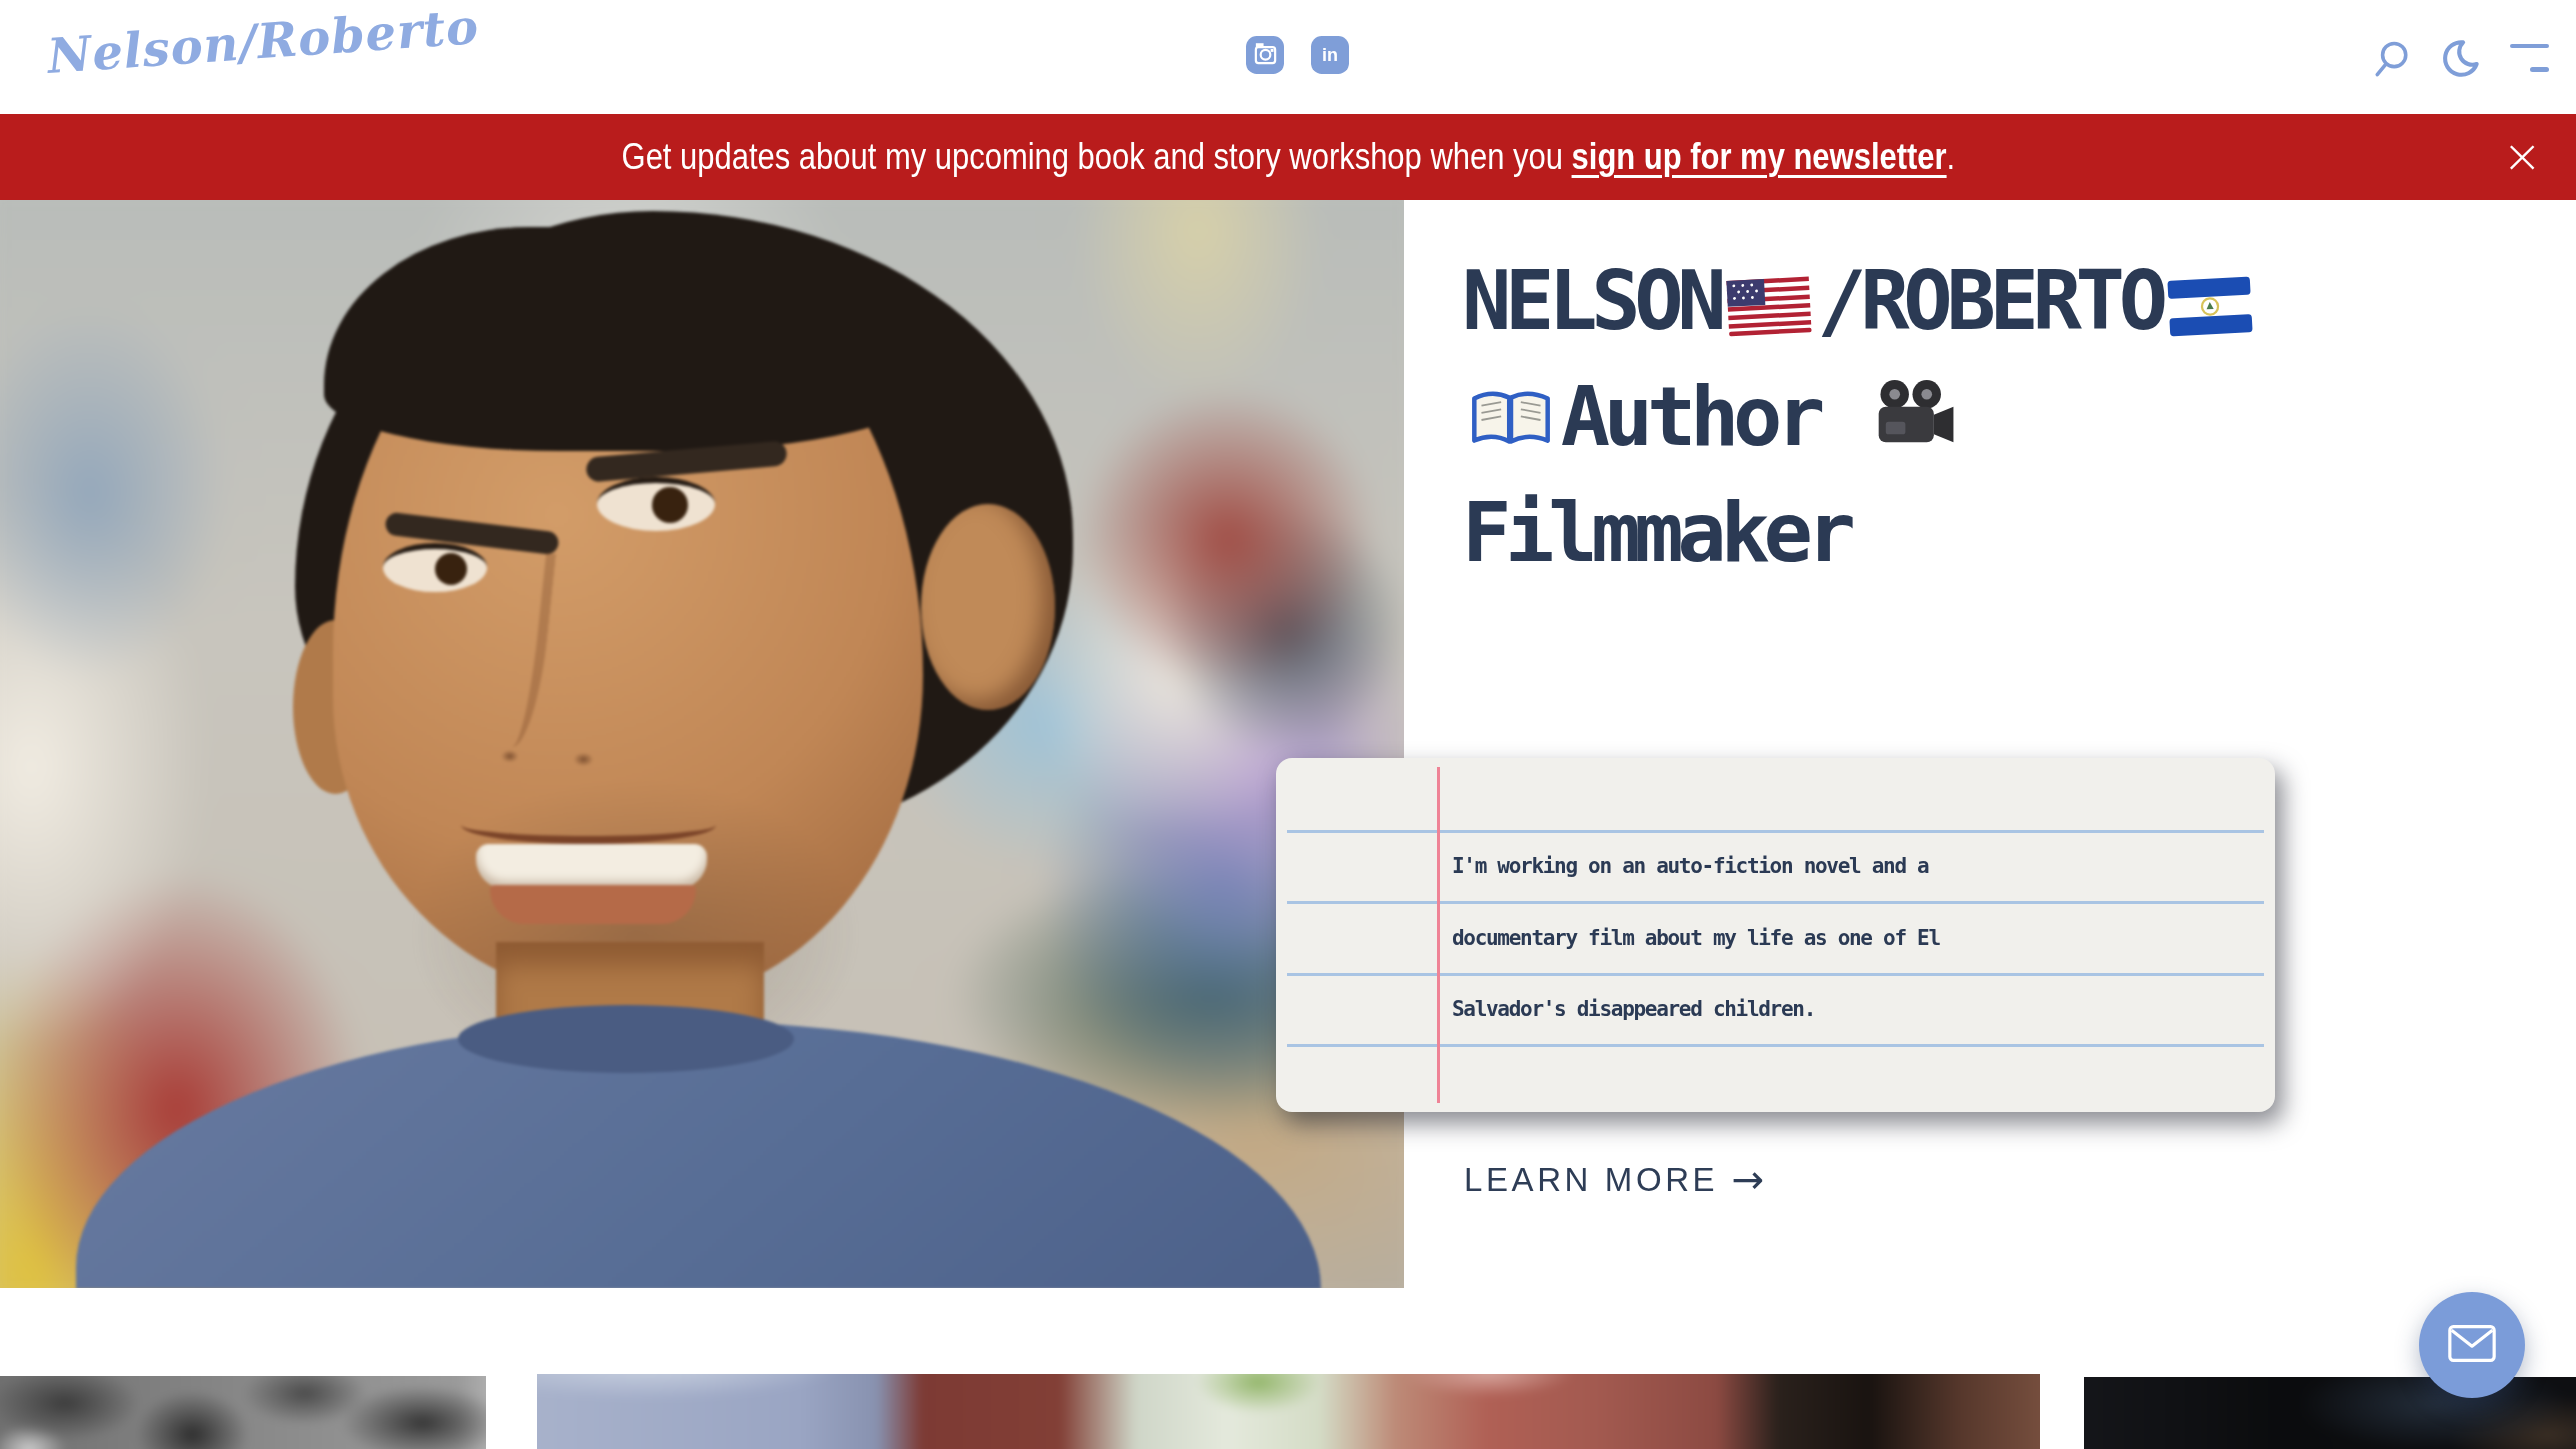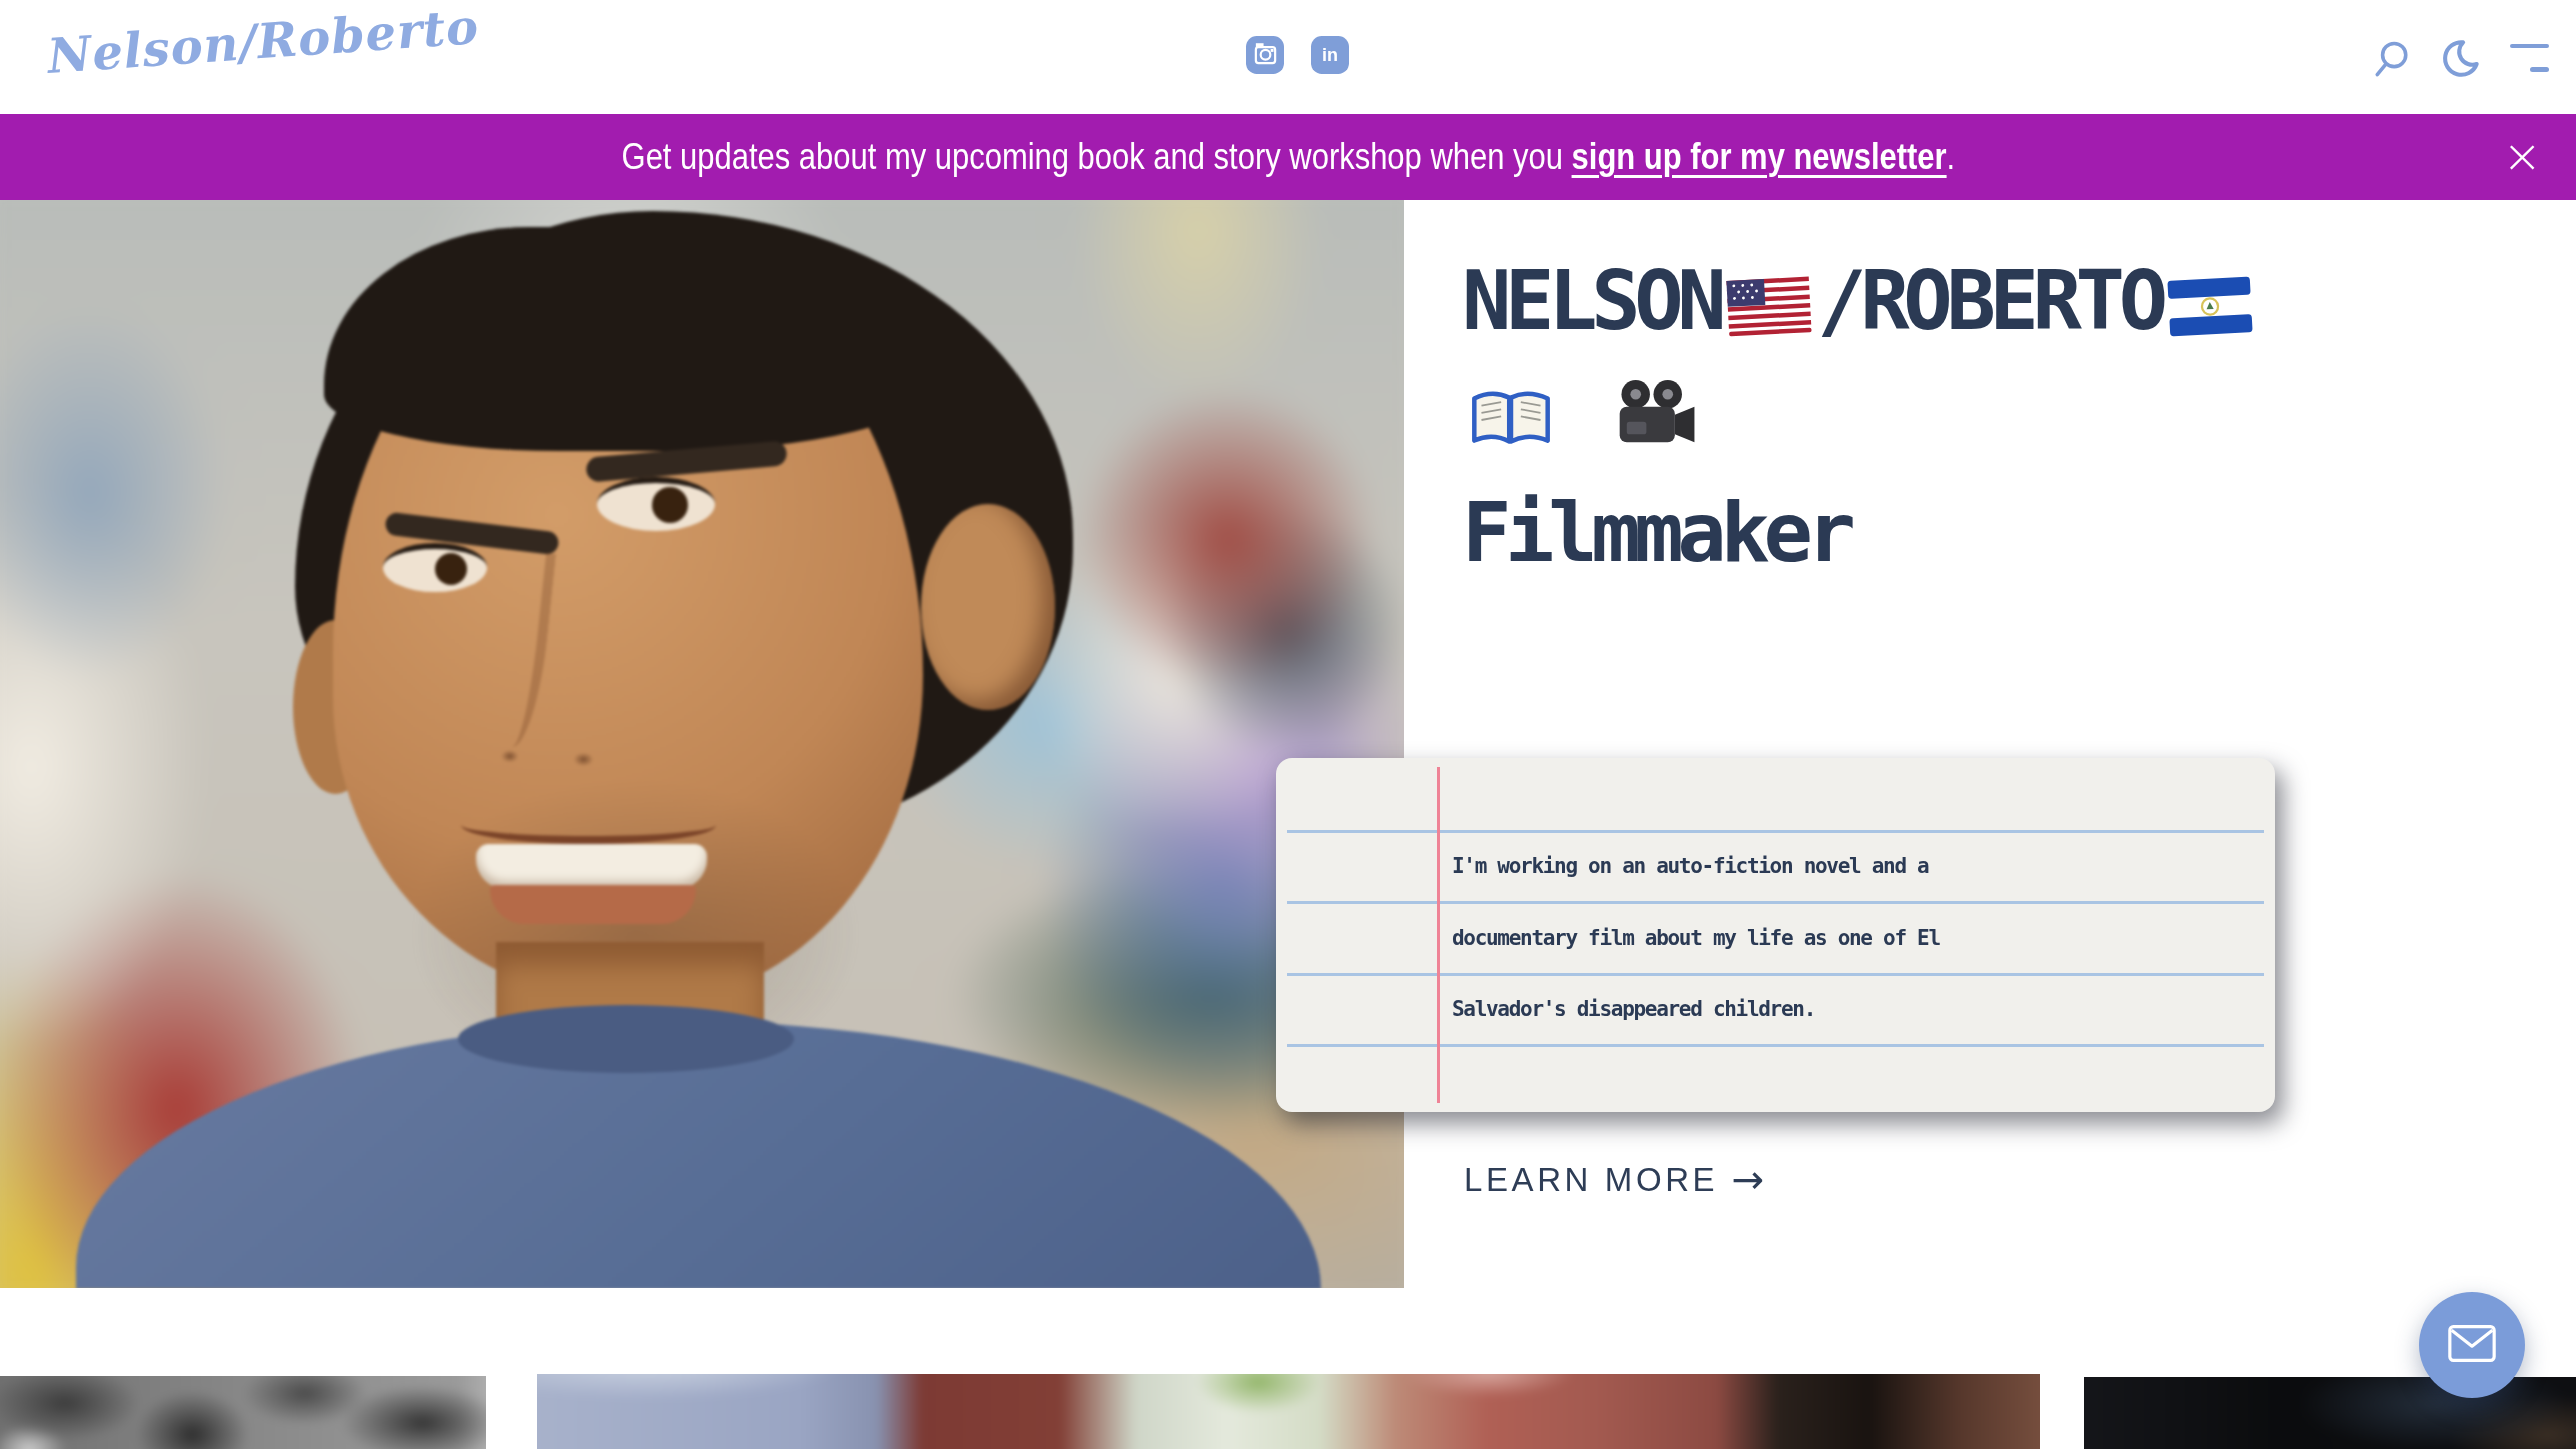--- a/index.html
+++ b/index.html
@@ -13,21 +13,21 @@
         transform:rotate(-4deg);letter-spacing:0.9px;cursor:pointer;white-space:nowrap;}
   .social{position:absolute;left:1246px;top:36px;display:flex;gap:27px;}
   .sbtn{width:38px;height:38px;border-radius:10.7px;background:#7f9ed8;display:flex;
         align-items:center;justify-content:center;cursor:pointer;}
   .sbtn .li-glyph{color:#ffffff;font-weight:bold;font-size:18px;line-height:1;
         font-family:"Liberation Sans",sans-serif;}
   .hbtn{position:absolute;cursor:pointer;}
   .menu-line{position:absolute;background:#7f9ed8;border-radius:2.7px;height:4.5px;}
 
   
-  .banner{position:absolute;left:0;top:114px;width:2576px;height:86px;background:#a21caf;
+  .banner{position:absolute;left:0;top:114px;width:2576px;height:86px;background:#b91c1c;
           display:flex;align-items:center;justify-content:center;}
   .banner-text{color:#ffffff;font-size:36px;font-weight:500;white-space:nowrap;
                transform:scaleX(0.86);transform-origin:center;}
   .banner-text a{color:#ffffff;font-weight:700;text-decoration:underline;
                  text-decoration-thickness:2.7px;text-underline-offset:6.3px;cursor:pointer;}
   .banner-close{position:absolute;right:34px;top:50%;transform:translateY(-54%);
                 color:#ffffff;font-size:47px;font-weight:200;line-height:1;cursor:pointer;
                 font-family:"DejaVu Sans",sans-serif;}
 
   
@@ -261,21 +261,21 @@
               <rect x="2" y="4" width="92" height="20" rx="4" fill="#1b4db3"></rect>
               <rect x="2" y="46" width="92" height="20" rx="4" fill="#1b4db3"></rect>
               <circle cx="48" cy="35" r="9" fill="none" stroke="#d8c35a" stroke-width="2.5"></circle>
               <path d="M44 38 L48 30 L52 38 Z" fill="#4a7a4a"></path>
             </g>
           </svg></span></div>
     <div class="hl-line"><span class="em"><svg width="88" height="68" viewBox="0 0 98 76">
             <path d="M8 14 Q28 4 47 13 L47 62 Q28 52 8 61 Z" fill="#f7f4ea" stroke="#2f5fc4" stroke-width="5" stroke-linejoin="round"></path>
             <path d="M90 14 Q68 4 49 13 L49 62 Q68 52 90 61 Z" fill="#f7f4ea" stroke="#2f5fc4" stroke-width="5" stroke-linejoin="round"></path>
             <path d="M16 22 L38 18 M16 30 L38 26 M16 38 L38 34 M60 18 L82 22 M60 26 L82 30 M60 34 L82 38" stroke="#9a9a93" stroke-width="2"></path>
-          </svg></span> <span class="em"><svg width="89" height="75" viewBox="0 0 100 84">
+          </svg></span><span>Author</span> <span class="em"><svg width="89" height="75" viewBox="0 0 100 84">
             <circle cx="30" cy="17" r="16" fill="#2e2e31"></circle>
             <circle cx="30" cy="17" r="6" fill="#8a8a90"></circle>
             <circle cx="66" cy="17" r="16" fill="#2e2e31"></circle>
             <circle cx="66" cy="17" r="6" fill="#8a8a90"></circle>
             <rect x="12" y="31" width="62" height="40" rx="8" fill="#3a3a3e"></rect>
             <rect x="20" y="48" width="22" height="14" rx="3" fill="#55555c"></rect>
             <path d="M74 40 L96 31 L96 71 L74 62 Z" fill="#2e2e31"></path>
           </svg></span></div>
     <div class="hl-line"><span>Filmmaker</span></div>
   </div>

